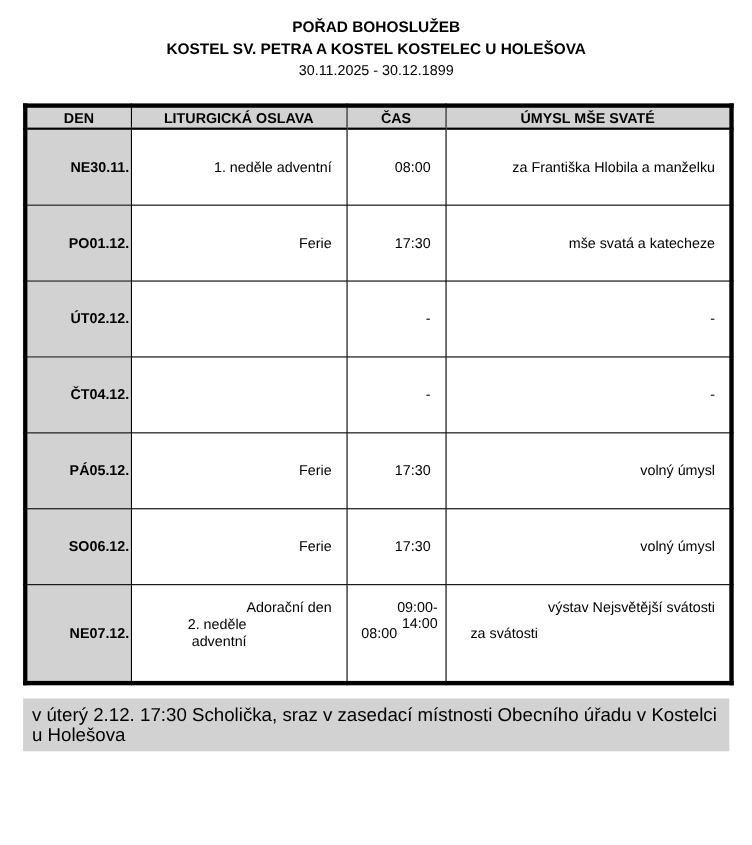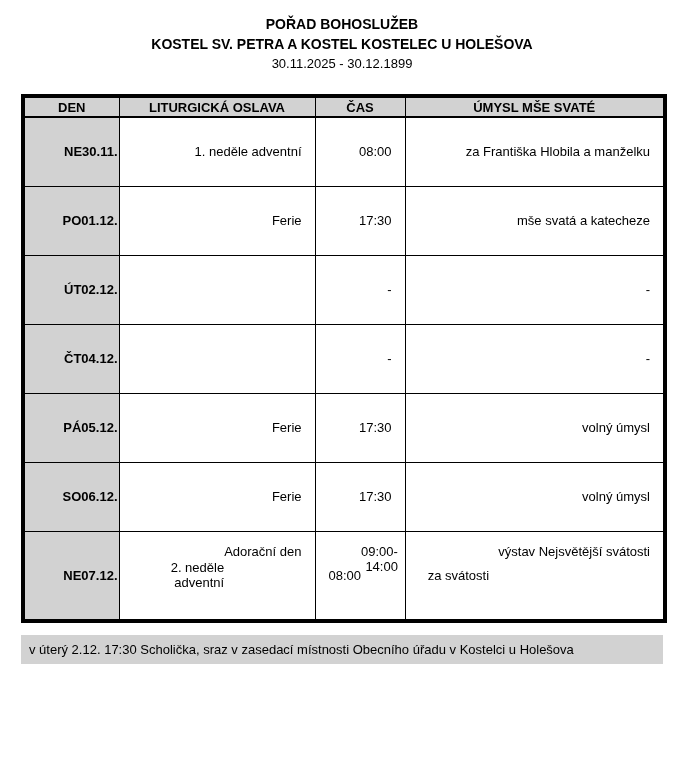--- a/index.html
+++ b/index.html
@@ -73,21 +73,21 @@
     display: flex;
     align-items: center;
     justify-content: center;
   }
   .split .line2 { padding-bottom: 3px; margin-top: 10px; }
   .footer-note {
     width: 642px;
     background: #d2d2d2;
     margin-top: 12px;
     padding: 5px 8px;
-    font-size: 13px;
+    font-size: 17px;
     line-height: 19px;
     text-align: left;
   }
 </style>
 </head>
 <body>
 
 <div class="page">
 
   <div class="titles">

